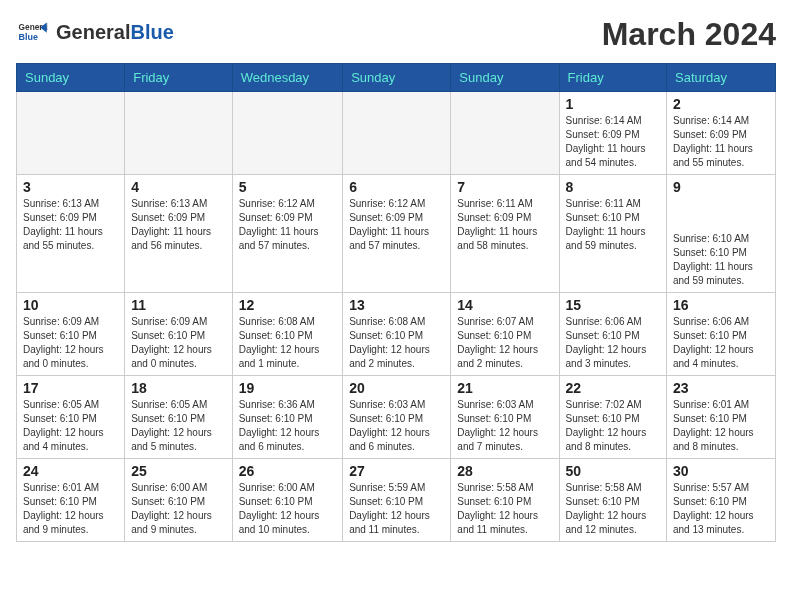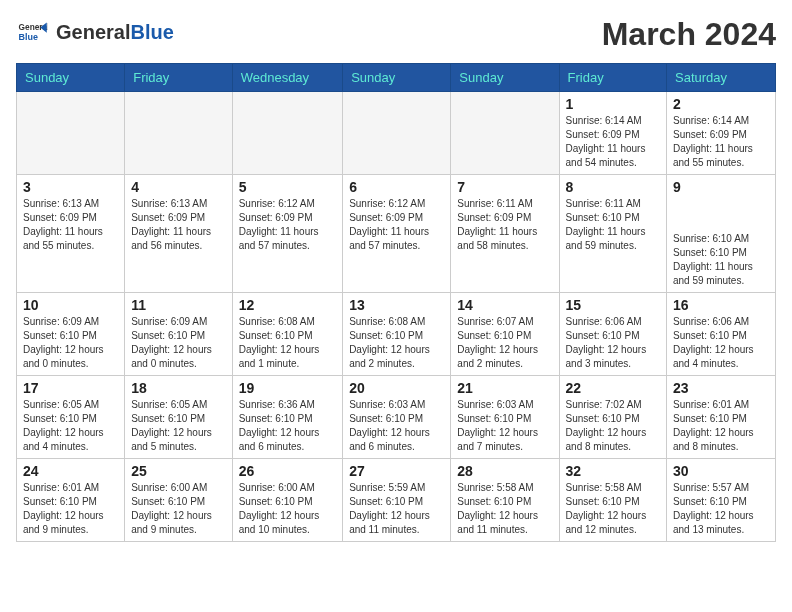--- a/index.html
+++ b/index.html
@@ -315,21 +315,21 @@
 and 11 minutes.</div>
           </td>
           <td>
             <div class="day-num">28</div>
             <div class="day-info" style="white-space: pre-line;">Sunrise: 5:58 AM
 Sunset: 6:10 PM
 Daylight: 12 hours
 and 11 minutes.</div>
           </td>
           <td>
-            <div class="day-num">32</div>
+            <div class="day-num">50</div>
             <div class="day-info" style="white-space: pre-line;">Sunrise: 5:58 AM
 Sunset: 6:10 PM
 Daylight: 12 hours
 and 12 minutes.</div>
           </td>
           <td>
             <div class="day-num">30</div>
             <div class="day-info" style="white-space: pre-line;">Sunrise: 5:57 AM
 Sunset: 6:10 PM
 Daylight: 12 hours

